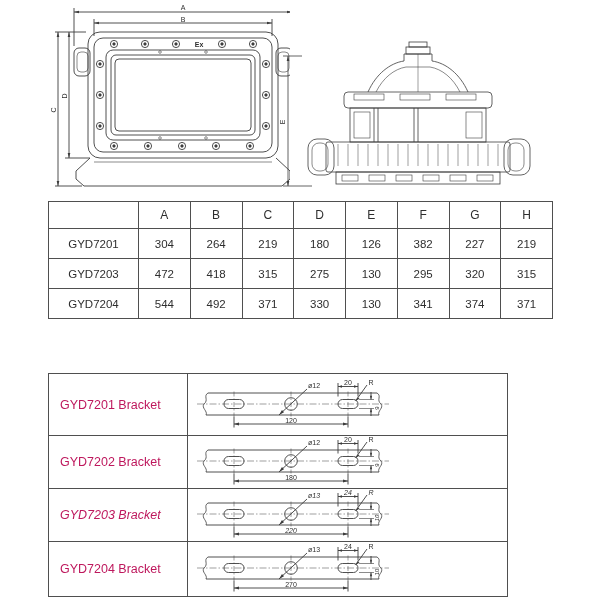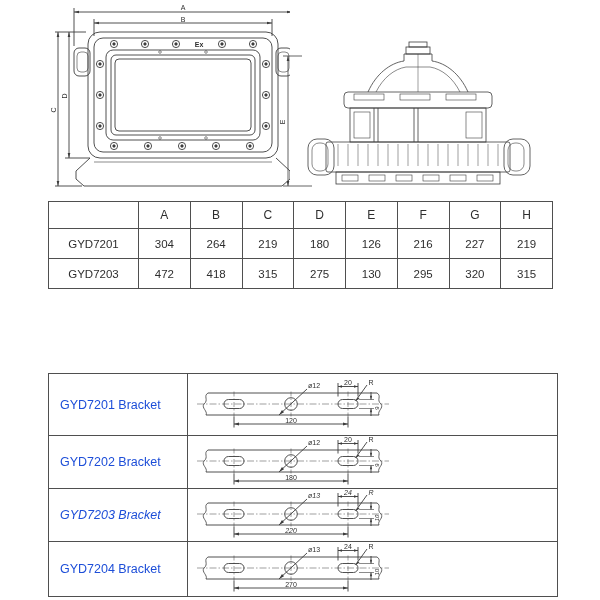--- a/index.html
+++ b/index.html
@@ -21,21 +21,21 @@
   table.dims{border-collapse:collapse;table-layout:fixed;width:505px;color:#2e2e2e;}
   table.dims th,table.dims td{
     border:1px solid #4f4f4f;text-align:center;vertical-align:middle;
     font-weight:normal;padding:0;background:#fff;
   }
   table.dims th{font-size:12px;height:26px;}
   table.dims td{font-size:11.5px;height:29px;margin-top:26px;}
   table.dims .model-col{width:89px;}
   
   .bracket-wrap{left:48px;top:373px;}
-  table.brackets{border-collapse:collapse;table-layout:fixed;width:510px;color:#1d4ed8;}
+  table.brackets{border-collapse:collapse;table-layout:fixed;width:460px;color:#be185d;}
   table.brackets td{border:1px solid #4f4f4f;background:#fff;vertical-align:middle;padding:0;}
   table.brackets .blabel{width:127px;font-size:12.5px;padding-left:11px;text-align:left;}
   table.brackets .bdraw{padding-left:8px;}
   tr.br1{height:62px;} tr.br2{height:48px;} tr.br3{height:50px;font-style:italic;} tr.br4{height:55px;margin-left:19px;}
 </style>
 </head>
 <body>
 
 <svg width="0" height="0" style="position:absolute" aria-hidden="true">
   <defs>
@@ -246,34 +246,45 @@
       <th>G</th>
       <th>H</th>
     </tr>
     <tr>
       <td>GYD7201</td>
       <td>304</td>
       <td>264</td>
       <td>219</td>
       <td>180</td>
       <td>126</td>
-      <td>216</td>
+      <td>382</td>
       <td>227</td>
       <td>219</td>
     </tr>
     <tr>
       <td>GYD7203</td>
       <td>472</td>
       <td>418</td>
       <td>315</td>
       <td>275</td>
       <td>130</td>
       <td>295</td>
       <td>320</td>
       <td>315</td>
+    </tr>
+    <tr>
+      <td>GYD7204</td>
+      <td>544</td>
+      <td>492</td>
+      <td>371</td>
+      <td>330</td>
+      <td>130</td>
+      <td>341</td>
+      <td>374</td>
+      <td>371</td>
     </tr>
   </tbody>
     </table>
 </div>
 
 <div class="abs bracket-wrap">
   <table class="brackets">
     <tbody>
         <tr class="br1">
       <td class="blabel">GYD7201 Bracket</td>

